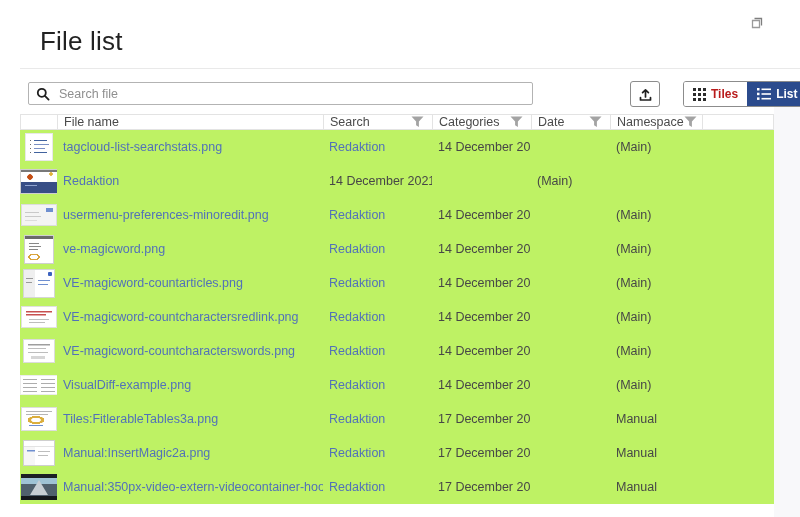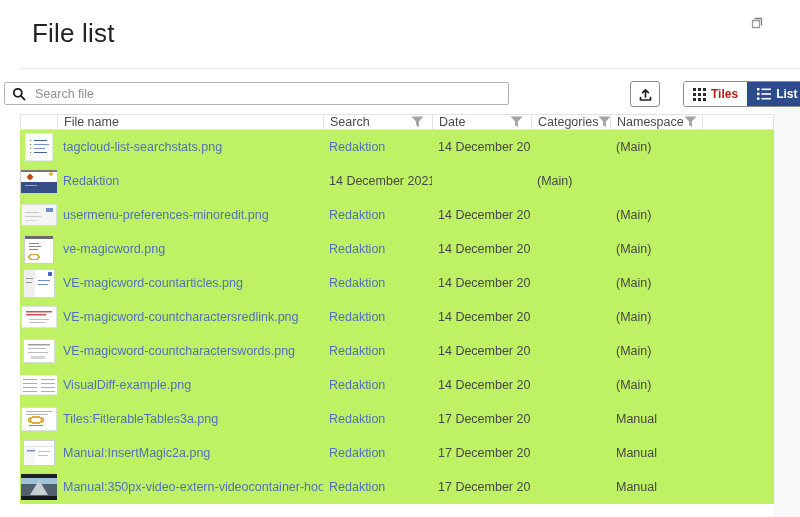--- a/index.html
+++ b/index.html
@@ -6,34 +6,34 @@
   body{
     width:800px;height:517px;overflow:hidden;background:#ffffff;
     font-family:"Liberation Sans","DejaVu Sans",sans-serif;
     color:#4a4a4a;
     -webkit-font-smoothing:antialiased;
   }
   .screen{position:relative;width:800px;height:517px;overflow:hidden;}
 
   
   .page-title{
-    position:absolute;left:24px;top:10px;margin:8px;
+    position:absolute;left:24px;top:10px;margin:16px;
     font-size:26px;font-weight:400;color:#222222;letter-spacing:.2px;
   }
   .expand-btn{
     position:absolute;right:36px;top:16px;width:14px;height:14px;
     background:none;border:none;padding:0;cursor:pointer;
   }
   .divider{
     position:absolute;left:20px;top:68px;width:780px;height:1px;background:#e9e9e9;
   }
 
   
   .searchbox{
-    position:absolute;left:4px;top:82px;width:505px;height:23px;
+    position:absolute;left:28px;top:82px;width:505px;height:23px;
     border:1px solid #b3b3b3;border-radius:2px;background:#fff;
     display:flex;align-items:center;box-sizing:border-box;padding-left:7px;
   }
   .searchbox svg{flex:0 0 auto;}
   .searchbox input{
     border:none;outline:none;flex:1;height:100%;margin-left:7px;
     font-family:inherit;font-size:12.5px;color:#333;background:transparent;
   }
   .searchbox input::placeholder{color:#8f8f8f;opacity:1;}
 
@@ -253,36 +253,36 @@
         </div>
       <div class="hcell">
         <span>Search</span>
         <button class="filter-btn">
           <svg width="13" height="12" viewBox="0 0 13 12">
               <path d="M0.5 0.5 H12.5 L7.9 5.6 V11 L5.1 9.2 V5.6 Z" fill="#a3a3a3"></path>
             </svg>
         </button>
       </div>
       <div class="hcell">
+        <span>Categories</span>
+        <button class="filter-btn">
+          <svg width="13" height="12" viewBox="0 0 13 12">
+              <path d="M0.5 0.5 H12.5 L7.9 5.6 V11 L5.1 9.2 V5.6 Z" fill="#a3a3a3"></path>
+            </svg>
+        </button>
+      </div>
+      <div class="hcell">
         <span>Date</span>
         <button class="filter-btn">
           <svg width="13" height="12" viewBox="0 0 13 12">
               <path d="M0.5 0.5 H12.5 L7.9 5.6 V11 L5.1 9.2 V5.6 Z" fill="#a3a3a3"></path>
             </svg>
         </button>
       </div>
       <div class="hcell">
-        <span>Categories</span>
-        <button class="filter-btn">
-          <svg width="13" height="12" viewBox="0 0 13 12">
-              <path d="M0.5 0.5 H12.5 L7.9 5.6 V11 L5.1 9.2 V5.6 Z" fill="#a3a3a3"></path>
-            </svg>
-        </button>
-      </div>
-      <div class="hcell">
         <span>Namespace</span>
         <button class="filter-btn">
           <svg width="13" height="12" viewBox="0 0 13 12">
               <path d="M0.5 0.5 H12.5 L7.9 5.6 V11 L5.1 9.2 V5.6 Z" fill="#a3a3a3"></path>
             </svg>
         </button>
       </div>
       <div class="hcell">
           <span></span>
         </div>

